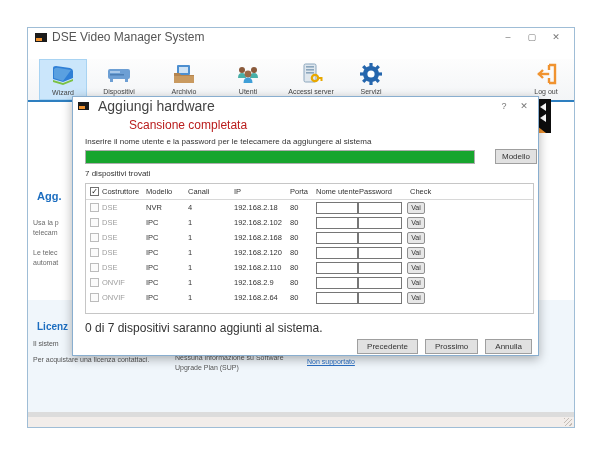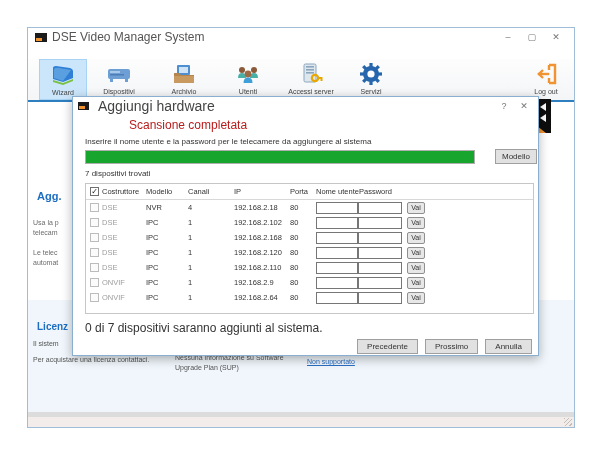--- a/index.html
+++ b/index.html
@@ -249,20 +249,21 @@
       <div class="tc c-check">
           <div class="cb">✓</div>
         </div>
       <div class="tc c-costr hdr">Costruttore</div>
       <div class="tc c-mod hdr">Modello</div>
       <div class="tc c-can hdr">Canali</div>
       <div class="tc c-ip hdr">IP</div>
       <div class="tc c-porta hdr">Porta</div>
       <div class="tc c-nome hdr">Nome utente</div>
       <div class="tc c-pass hdr">Password</div>
+      <div class="tc c-vai hdr" style="padding-left:6px;">Check</div>
     </div>
     <div id="table-body">
         <div class="trow">
           <div class="tc c-check">
             <div class="cb disabled"></div>
           </div>
           <div class="tc c-costr muted">DSE</div>
           <div class="tc c-mod">NVR</div>
           <div class="tc c-can">4</div>
           <div class="tc c-ip">192.168.2.18</div>

